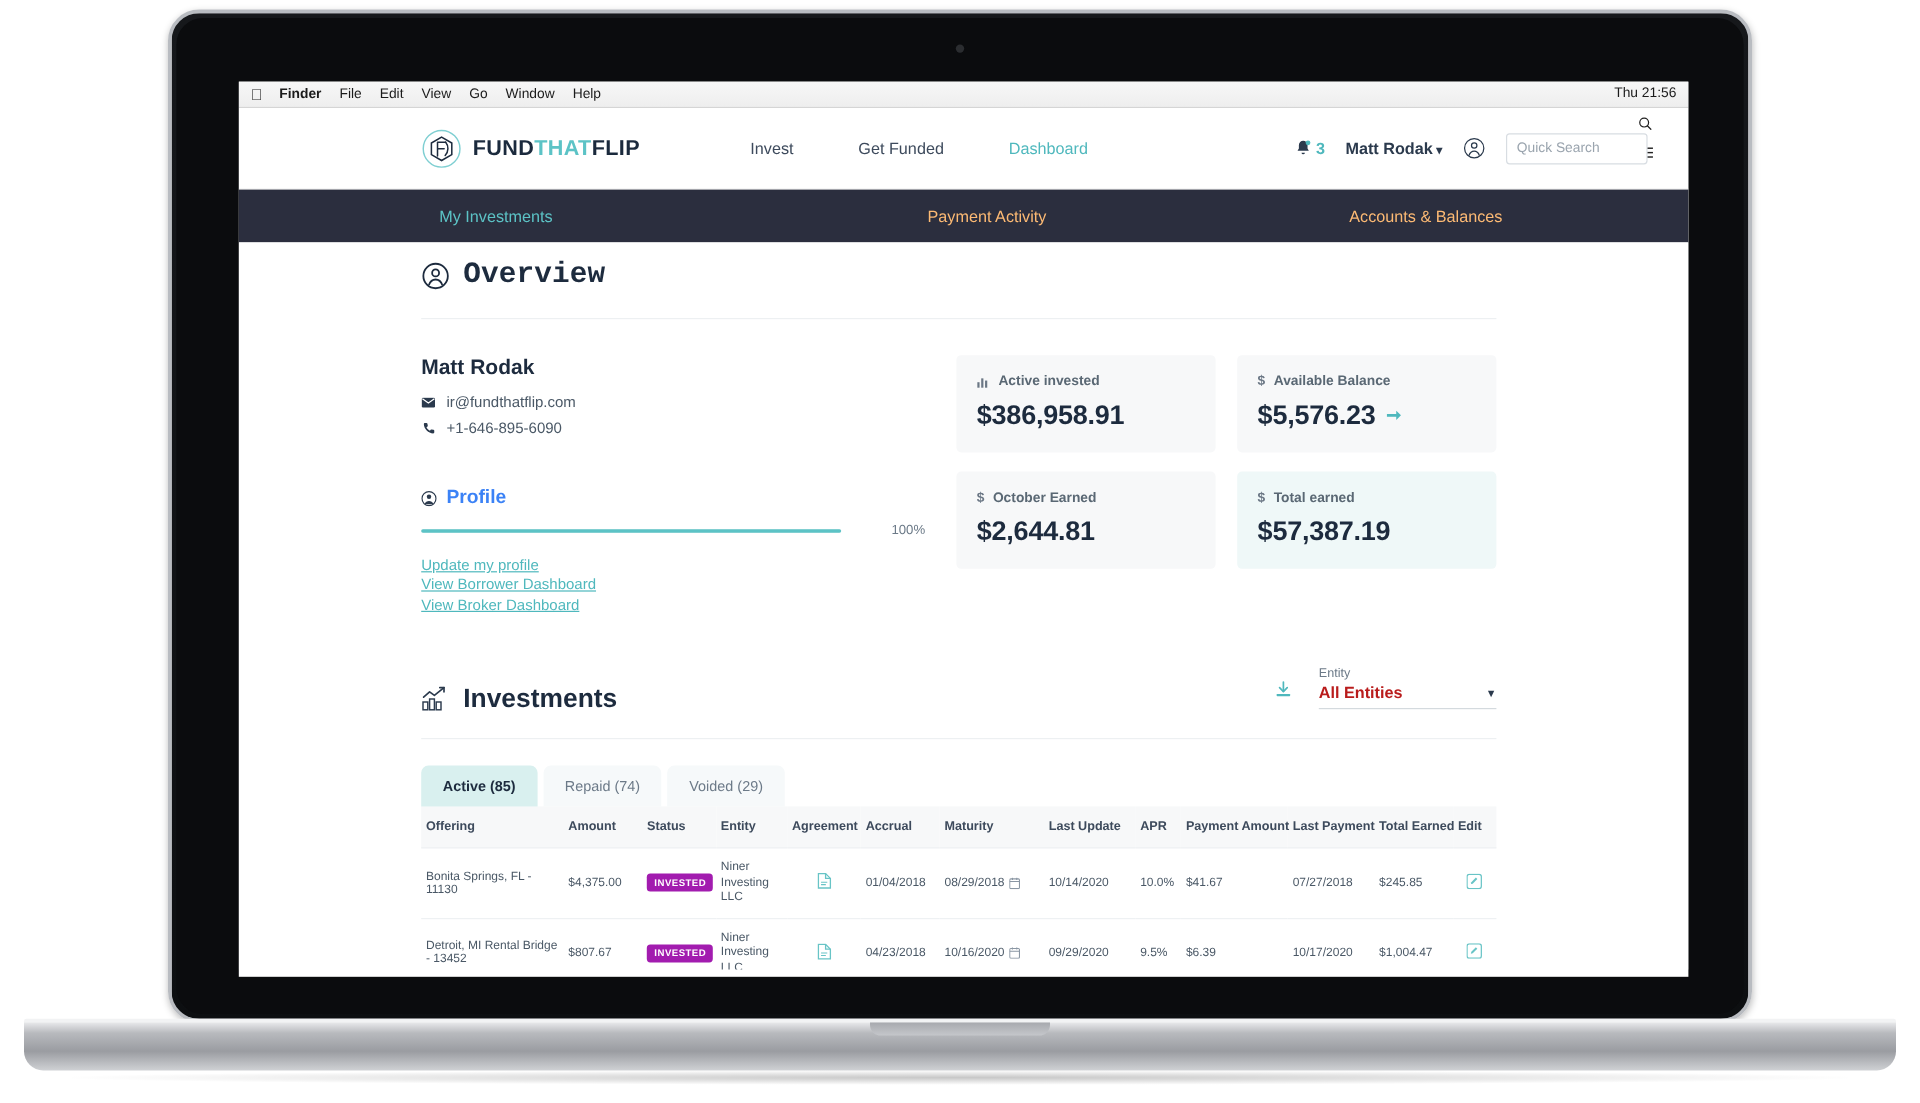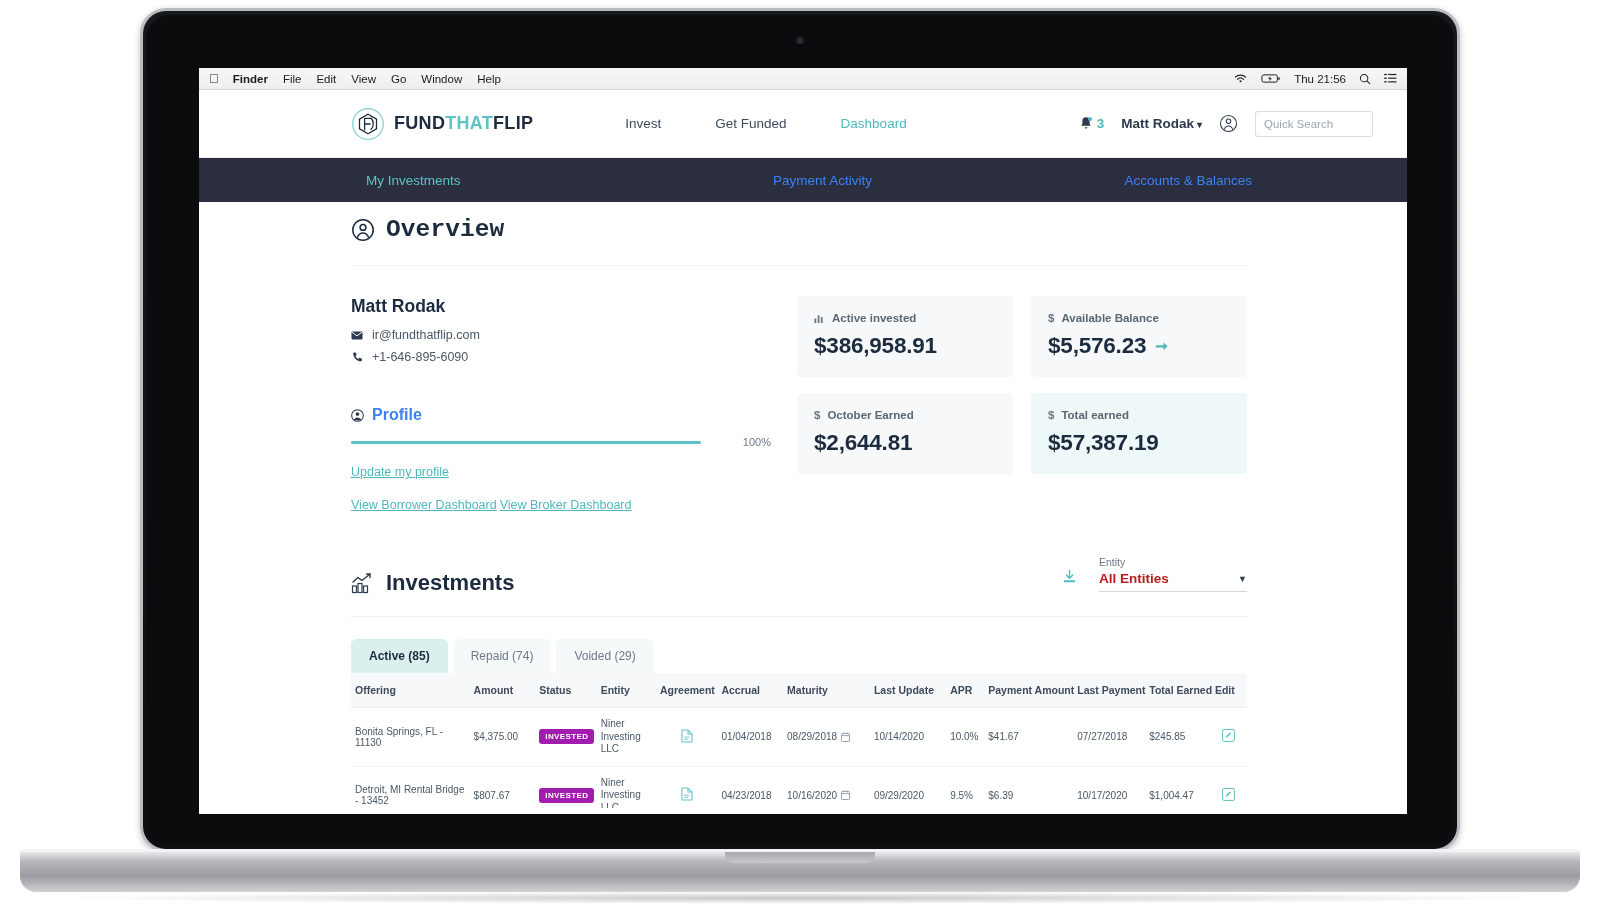--- a/index.html
+++ b/index.html
@@ -66,21 +66,21 @@
     background: linear-gradient(180deg,#f7f7f7,#eeeeee);
     border-bottom: 1px solid #d5d5d5;
     display:flex; align-items:center;
     font-size: 11.5px; color:#1b1b1b;
     padding: 0 10px;
   }
   .macbar .apple { font-size: 13px; margin-right: 14px; line-height:1; }
   .macbar .mi { margin-right: 15px; white-space:nowrap; }
   .macbar .mi.bold { font-weight: 700; }
   .macbar .spacer { flex: 1 1 auto; }
-  .macbar .right { display:flex; align-items:center; gap: 13px; }
+  .macbar .right { display:flex; align-items:center; gap: 13px; flex-direction: column; }
   .macbar .right .clock { font-size:11.5px; }
 
   
   .site-header {
     height: 68px; background:#fff;
     display:flex; align-items:center;
     padding: 0 24px 0 0;
     border-bottom: 1px solid #f0f0f0;
   }
   .brand { display:flex; align-items:center; margin-left: 152px; }
@@ -109,21 +109,21 @@
     display:flex; align-items:center; background:#fff;
   }
 
   
   .subnav {
     height: 44px; background:#2b2e3e;
     display:flex; align-items:center;padding-left:12px;
   }
   .subnav .cell {
     flex: 1 1 0; text-align:center;
-    font-size:13.5px; color:#3b82f6; white-space:nowrap;
+    font-size:13.5px; color:#fdba74; white-space:nowrap;
   }
   .subnav .cell.active { color:#5cc3c6; }
   .subnav .cell:nth-child(1) { text-align:left; padding-left: 155px; flex: 0 0 auto;}
   .subnav .cell:nth-child(2) { flex: 1 1 auto; text-align:center; padding-left:60px; }
   .subnav .cell:nth-child(3) { flex: 0 0 auto; padding-right: 155px; }
 
   
   .page { padding: 0; background:#fff; height: calc(100% - 22px - 68px - 50px); overflow:hidden; }
   .inner { padding: 0 160px 0 152px; }
 
@@ -144,21 +144,21 @@
   .contact .ci { width:12px; display:flex; align-items:center; justify-content:center; color:#2b3a4d; }
 
   .profile-row { display:flex; align-items:center; gap:8px; margin-top:42px; font-size:16px; color:#3b82f6; font-weight:600;}
   .progress-row { display:flex; align-items:center; gap:10px; margin-top:12px; }
   .bar-track { flex:1 1 auto; height:3px; background:#e8ecee; border-radius:2px; position:relative; }
   .bar-fill { position:absolute; left:0; top:0; height:3px; background:#5cc3c6; border-radius:2px; }
   .bar-pct { font-size:11px; color:#6c7a88;margin-left:32px; }
 
   .link { color:#4fb8bd; font-size:12.5px; text-decoration:underline; display:inline-block; }
   .link-block { margin-top: 14px; }
-  .link-group { margin-top: 18px; display:flex; flex-direction:row; gap:3px; }
+  .link-group { display:flex; flex-direction:column; gap:3px; }
 
   .cards { display:grid; grid-template-columns: 1fr 1fr; gap: 16px 18px; }
   .card { border-radius: 4px; padding: 16px 17px 18px 17px; background:#f7f8f9; min-height: 78px; }
   .card.mint { background:#eff8f8; }
   .card-label { display:flex; align-items:center; gap:7px; font-size:11.5px; color:#5a6874; margin-bottom:9px; font-weight:600;}
   .card-label .ic { color:#6b7785; display:flex; }
   .card-value { font-size:22.5px; font-weight:700; color:#1d2b3e; letter-spacing:-.2px; display:flex; align-items:center; gap:9px;}
   .card-value .arrow { color:#4fb8bd; font-size:15px; }
 
   

